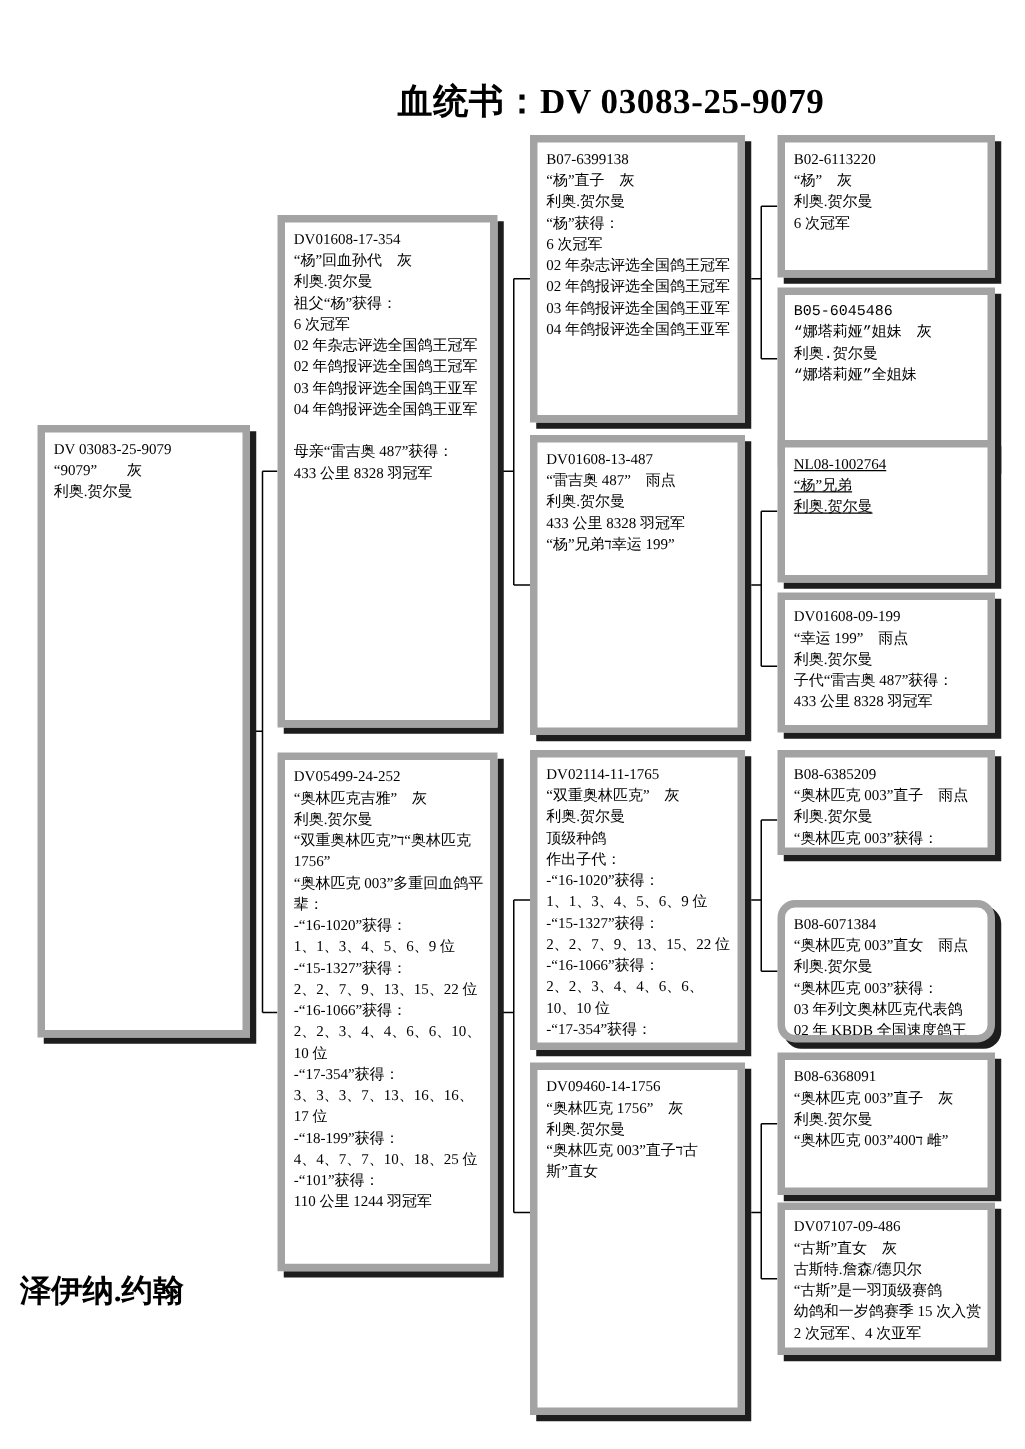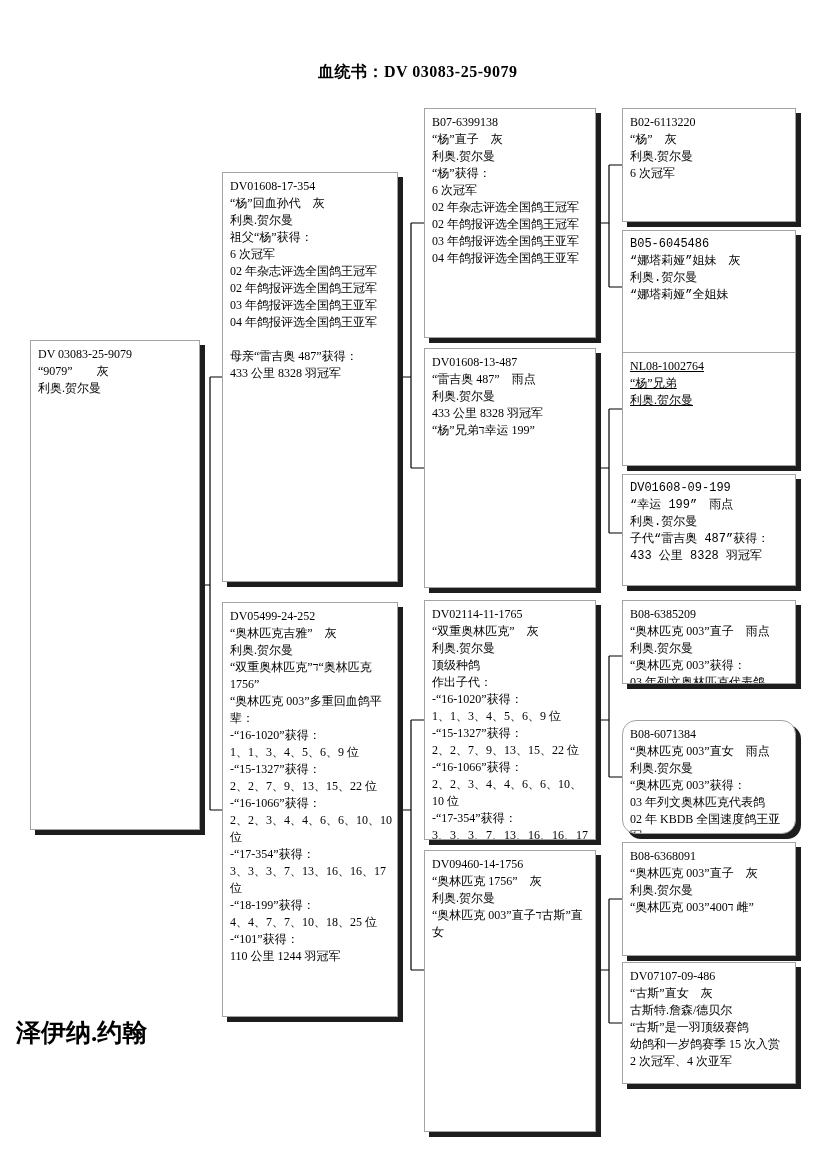--- a/index.html
+++ b/index.html
@@ -2,29 +2,29 @@
 <html><head>
 <meta charset="utf-8">
 <style>
   html,body { margin:0; padding:0; background:#ffffff; }
   #page {
     position:relative; width:820px; height:1159px; background:#ffffff;
     font-family:"Liberation Serif","DejaVu Serif",serif; color:#000;
   }
   #title {
     position:absolute; left:318px; top:62px;
-    font-size:16px; font-weight:bold; letter-spacing:0.5px; white-space:nowrap;
+    font-size:28px; font-weight:bold; letter-spacing:0.5px; white-space:nowrap;
   }
   #breeder {
     position:absolute; left:16px; top:1016px;
     font-size:25px; font-weight:bold; white-space:nowrap;
   }
   .box {
     position:absolute; box-sizing:border-box; background:#ffffff;
-    border:1px solid #a3a3a3; box-shadow:5px 5px 0 #1d1d1d;
+    border:6px solid #a3a3a3; box-shadow:5px 5px 0 #1d1d1d;
     padding:5px 5px 4px 7px; overflow:hidden;
     font-size:12px; line-height:17px;
   }
   .ring { white-space:nowrap; }
   .body { white-space:pre-line; }
   svg.connectors { position:absolute; left:0; top:0; }
 </style>
 </head>
 <body>
 
@@ -140,21 +140,21 @@
 利奥.贺尔曼
 “娜塔莉娅”全姐妹</div>
   </div>
 
   <div class="box" style="left:622px; top:352px; width:174px; height:114px;text-decoration:underline;">
     <div class="ring">NL08-1002764</div>
     <div class="body">“杨”兄弟
 利奥.贺尔曼</div>
   </div>
 
-  <div class="box" style="left:622px; top:474px; width:174px; height:112px;font-family:Liberation Mono, monospace;">
+  <div class="box" style="left:622px; top:474px; width:174px; height:112px;">
     <div class="ring">DV01608-09-199</div>
     <div class="body">“幸运 199”　雨点
 利奥.贺尔曼
 子代“雷吉奥 487”获得：
 433 公里 8328 羽冠军</div>
   </div>
 
   <div class="box" style="left:622px; top:600px; width:174px; height:84px;">
     <div class="ring">B08-6385209</div>
     <div class="body">“奥林匹克 003”直子　雨点

